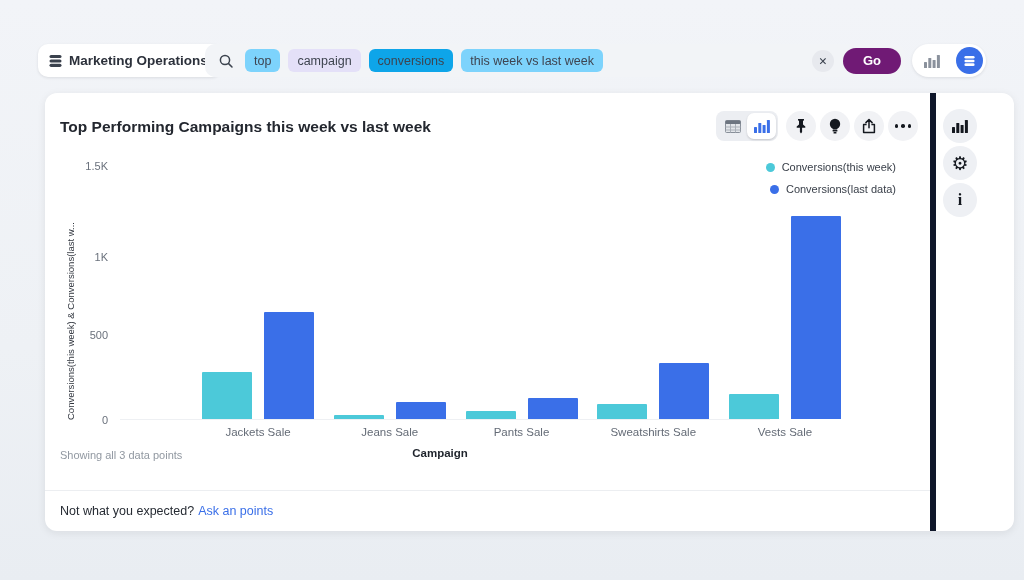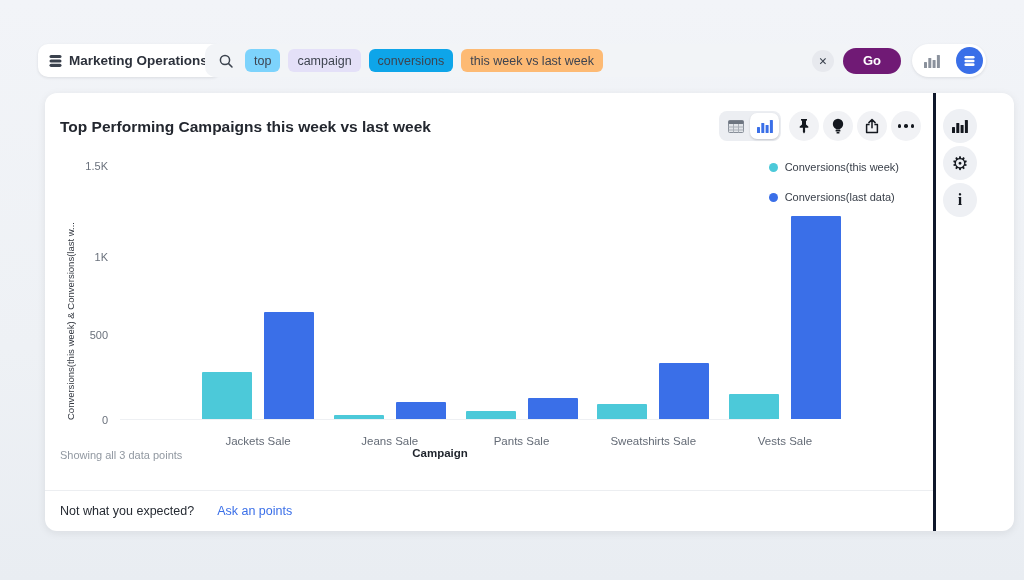--- a/index.html
+++ b/index.html
@@ -28,54 +28,54 @@
 
   .user-pill { position:absolute; right:38px; top:44px; width:74px; height:33px; background:#fff;
                border-radius:17px; box-shadow:0 1px 3px rgba(20,24,31,.10);
                display:flex; align-items:center; justify-content:space-between; padding:0 3px 0 12px; }
   .avatar { width:27px; height:27px; border-radius:50%; background:#3a6fe8;
             display:flex; align-items:center; justify-content:center; cursor:pointer; }
 
   
   .card { position:absolute; left:45px; top:93px; width:969px; height:438px; background:#fff;
           border-radius:12px; box-shadow:0 2px 8px rgba(20,24,31,.08); }
-  .card-main { position:absolute; top:0; left:0; bottom:0; right:78px; border-right:3px solid #0f172a; }
+  .card-main { position:absolute; top:0; left:0; bottom:0; right:78px; border-right:6px solid #0f172a; }
   .card-title { position:absolute; left:15px; top:25px; font-size:15.5px; font-weight:bold; color:#23272f; }
 
   .toolbar { position:absolute; top:18px; right:12px; display:flex; align-items:center; gap:4px; }
   .seg { width:62px; height:30px; background:#eceef2; border-radius:8px; display:flex; padding:2px; margin-right:4px; }
   .seg-cell { flex:1; display:flex; align-items:center; justify-content:center; border-radius:7px; cursor:pointer; }
   .seg-cell.active { background:#fff; box-shadow:0 1px 2px rgba(20,24,31,.18); }
   .tool-btn { width:30px; height:30px; border-radius:50%; background:#f1f2f5; border:none;
               display:flex; align-items:center; justify-content:center; cursor:pointer; }
   .dots { display:flex; gap:3px; }
   .dots i { width:3.5px; height:3.5px; border-radius:50%; background:#14181f; }
 
-  .legend { position:absolute; top:68px; right:34px; display:flex; flex-direction:column; gap:18px; }
+  .legend { position:absolute; top:68px; right:34px; display:flex; flex-direction:column; gap:10px; align-items:flex-end; }
   .legend-item { display:flex; align-items:center; gap:7px; font-size:11px; color:#3a404a; cursor:pointer; }
   .legend-dot { width:9px; height:9px; border-radius:50%; }
 
   
   .y-title { position:absolute; left:20px; top:73px; height:254px; writing-mode:vertical-rl;
              transform:rotate(180deg); font-size:9.5px; color:#2f343d;
              display:flex; align-items:center; white-space:nowrap; }
   .yticks { position:absolute; left:0; top:73px; width:63px; height:254px; }
   .ytick { position:absolute; right:0; width:100%; text-align:right; font-size:11px; color:#6a717c; line-height:12px; }
   .plot { position:absolute; left:75px; top:73px; width:650px; height:254px; border-bottom:1px solid #eef0f3; }
   .bar-group { position:absolute; bottom:0; width:112px; height:100%; }
   .bar { position:absolute; bottom:0; width:50px; border-radius:1px 1px 0 0; cursor:pointer; }
-  .xlabels { position:absolute; left:75px; top:333px; width:650px; height:16px;margin-top:9px; }
+  .xlabels { position:absolute; left:75px; top:333px; width:650px; height:16px; }
   .xlabel { position:absolute; transform:translateX(-50%); font-size:11.5px; color:#646b76; white-space:nowrap; }
 
   .showing { position:absolute; left:15px; top:356px; font-size:11px; color:#9198a1; }
   .xaxis-label { position:absolute; left:395px; top:354px; transform:translateX(-50%);
                  font-size:11.5px; font-weight:bold; color:#1f242c; }
 
   .footer { position:absolute; left:0; right:0; bottom:0; height:41px; border-top:1px solid #eceef1;
-            display:flex; align-items:center; padding-left:15px; gap:23px; font-size:12.5px; }
+            display:flex; align-items:center; padding-left:15px; gap:4px; font-size:12.5px; }
   .footer-q { color:#262b33; }
   .footer-link { color:#3a6fe8; text-decoration:none; cursor:pointer; }
 
   .card-rail { position:absolute; top:0; right:0; bottom:0; width:78px;
                display:flex; flex-direction:column; align-items:flex-start; padding:16px 0 0 7px; }
   .rail-btn { width:34px; height:34px; border-radius:50%; background:#eef0f4; border:none;
               display:flex; align-items:center; justify-content:center; margin-bottom:3px; cursor:pointer; }
   .gear-glyph { font-family:"DejaVu Sans", sans-serif; font-size:19px; color:#14181f; line-height:1; }
   .info-glyph { font-family:"Liberation Serif", serif; font-weight:bold; font-size:16px; color:#14181f; line-height:1; }
 </style>
@@ -97,21 +97,21 @@
 
   <div class="search-bar">
     <svg width="16" height="16" viewBox="0 0 16 16">
       <circle cx="7" cy="7" r="4.6" fill="none" stroke="#3c434e" stroke-width="1.5"></circle>
       <line x1="10.6" y1="10.6" x2="14" y2="14" stroke="#3c434e" stroke-width="1.5" stroke-linecap="round"></line>
     </svg>
     <div class="tokens" id="tokens">
         <span class="token" style="background: #7dd3fc;">top</span>
         <span class="token" style="background: rgb(228, 224, 248);">campaign</span>
         <span class="token" style="background: #0ea5e9;">conversions</span>
-        <span class="token" style="background: #fdba74;">this week vs last week</span>
+        <span class="token" style="background: #7dd3fc;">this week vs last week</span>
       </div>
     <button class="clear-btn">✕</button>
     <button class="go-btn">Go</button>
   </div>
 
   <div class="user-pill">
     <svg width="16" height="14" viewBox="0 0 16 14">
       <g fill="#8a919c">
         <rect x="0" y="8" width="3" height="6" rx="0.6"></rect>
         <rect x="4.3" y="4" width="3" height="10" rx="0.6"></rect>

